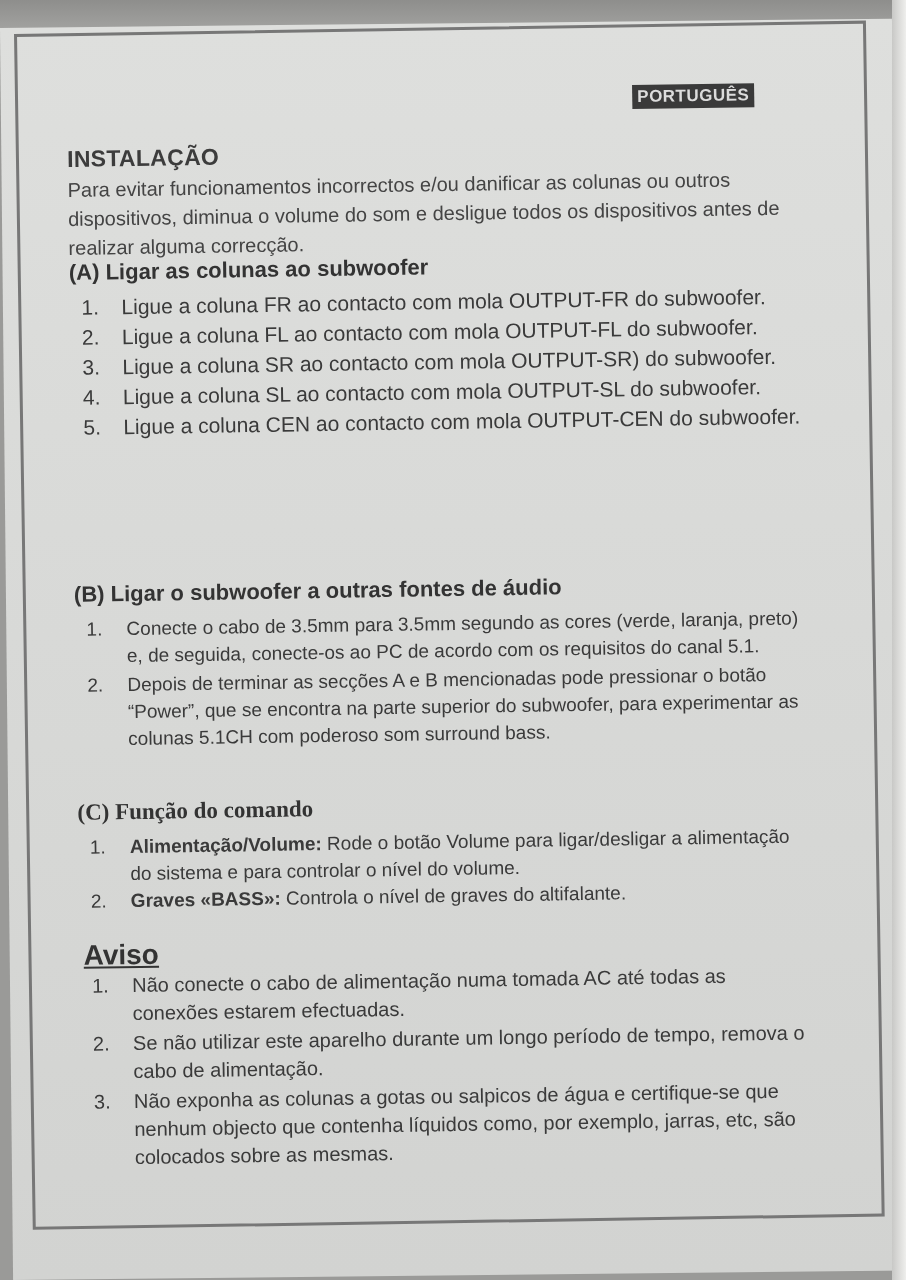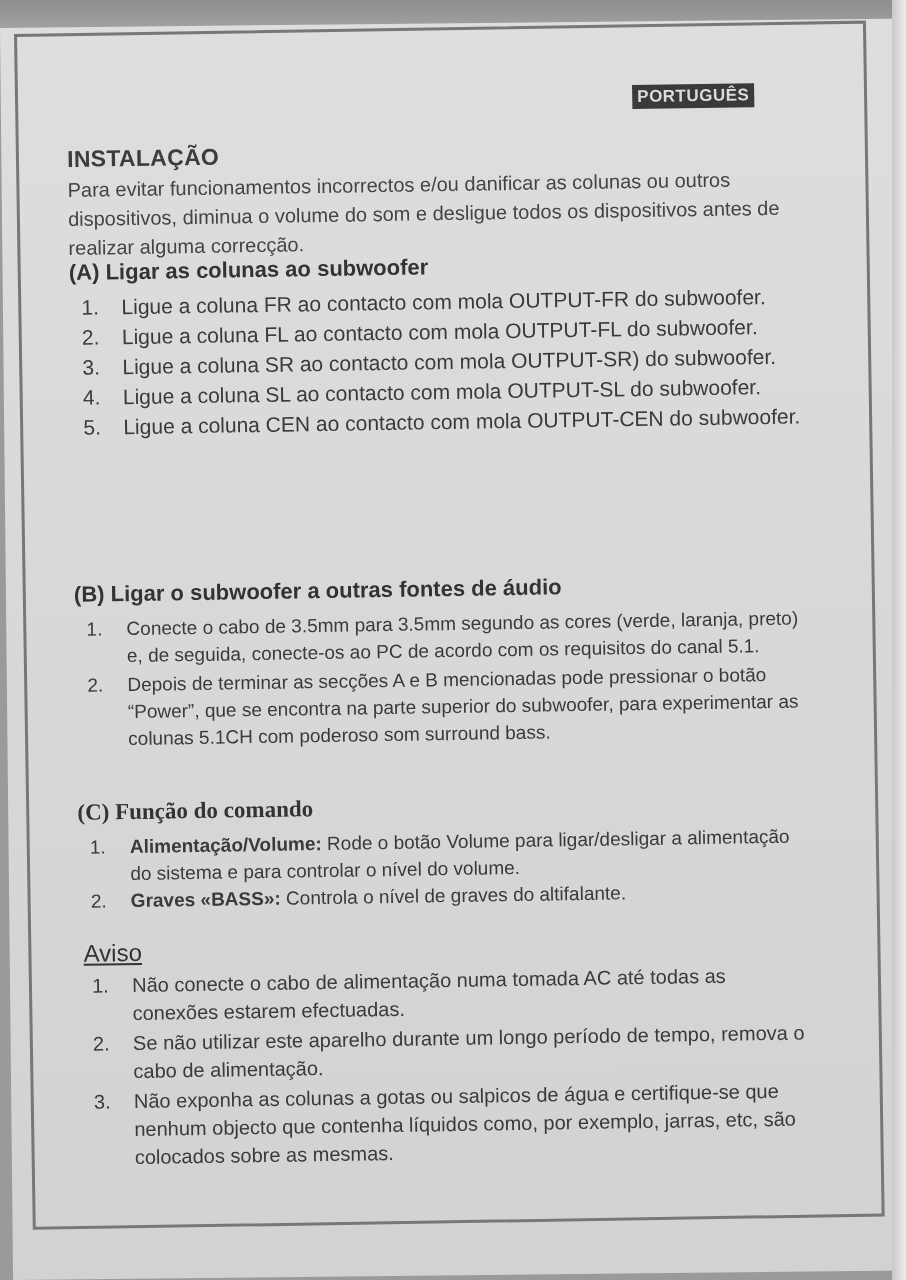--- a/index.html
+++ b/index.html
@@ -108,22 +108,22 @@
       top: 0;
     }
     .list-a li { font-size: 21px; line-height: 28px; margin-bottom: 2px; }
     .list-b li { font-size: 19px; line-height: 27px; margin-bottom: 2px; }
     .list-c li { font-size: 19px; line-height: 27px; margin-bottom: 0; }
     .list-d li { font-size: 20px; line-height: 28px; margin-bottom: 2px; }
     .bold-term { font-weight: bold; }
     .aviso {
       position: absolute;
       left: 4px;
-      font-size: 24px;
-      font-weight: normal;
+      font-size: 28px;
+      font-weight: bold;
       text-decoration: underline;
       color: #333;
     }
   </style>
 </head>
 <body>
 
 <div class="top-shadow"></div>
 <div class="sheet"></div>
 <div class="right-edge"></div>

